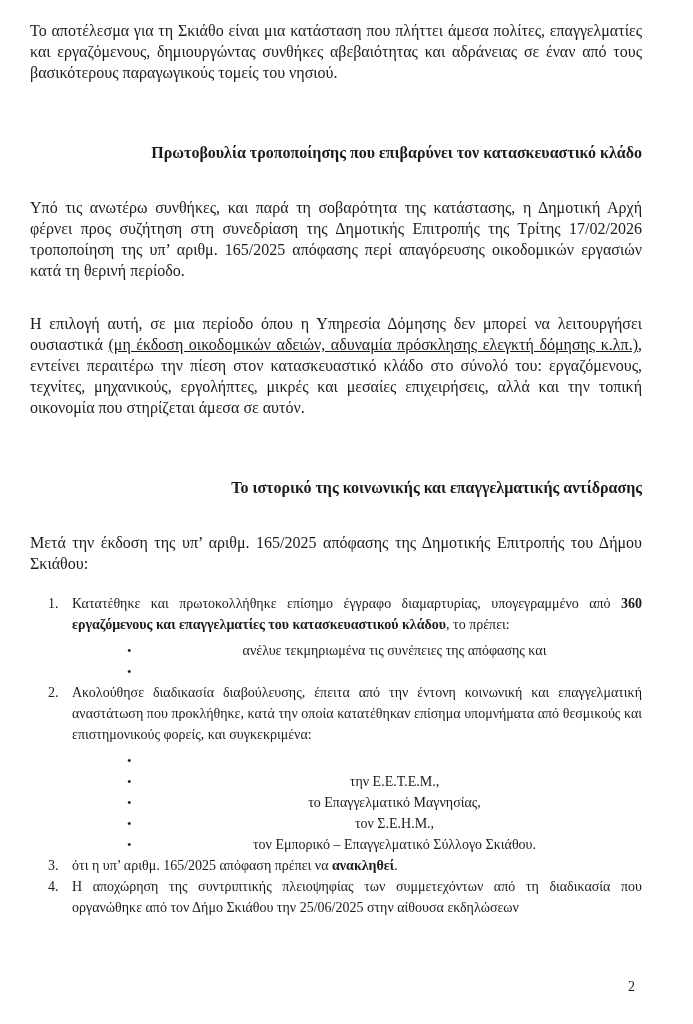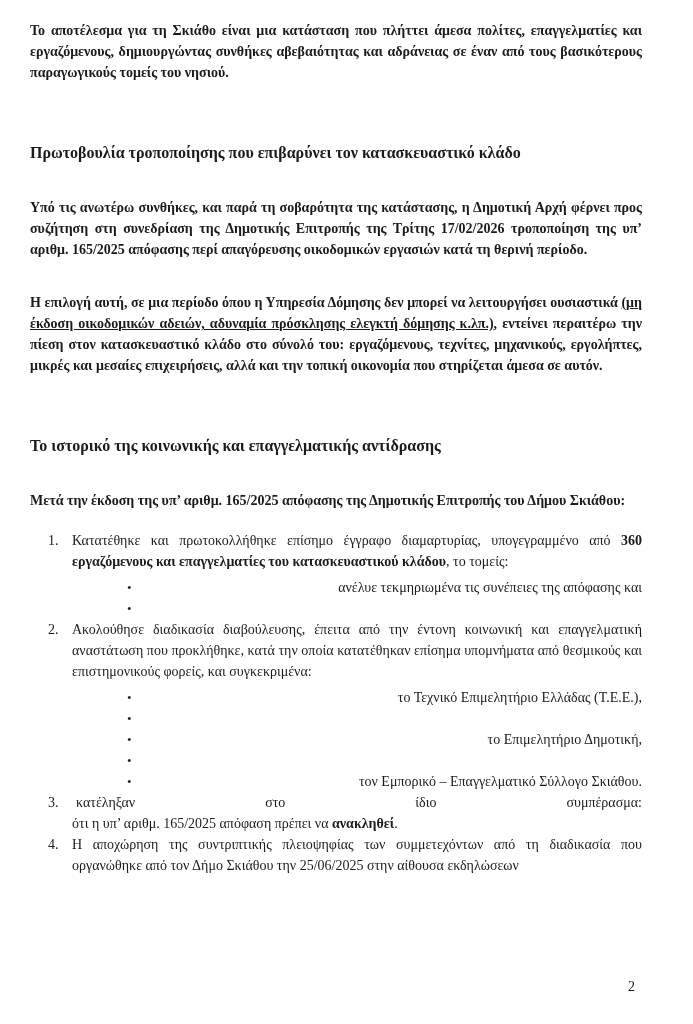--- a/index.html
+++ b/index.html
@@ -12,31 +12,30 @@
     background: #ffffff;
     color: #1b1b1b;
     font-family: "Liberation Serif", "DejaVu Serif", serif;
     position: relative;
     overflow: hidden;
   }
   .content {
     padding: 20px 51px 0 30px; 
   }
   .para {
-    font-size: 14px;
+    font-size: 16px;
     line-height: 21px;
     text-align: justify;
     margin: 0;
-    font-weight: bold;
   }
   .heading {
     font-size: 16px;
     line-height: 24px;
     font-weight: bold;
-    text-align: left;
+    text-align: right;
     margin: 0;
   }
   .h-gap-top    { margin-top: 58px; }
   .h-gap-bottom { margin-top: 32px; }
   .p-gap        { margin-top: 32px; }
   .list-gap     { margin-top: 19px; }
 
   .u  { text-decoration: underline; }
   .b  { font-weight: bold; }
 
@@ -54,21 +53,21 @@
   }
 
   
   .bitem { display: flex; }
   .bitem .dot {
     flex: none;
     width: 20px;
     padding-left: 55px;  
     font-size: 13px;
   }
-  .bitem .bbody { flex: 1; text-align: right; }
+  .bitem .bbody { flex: 1; text-align: center; }
   .bullets-pad { margin-top: 5px; }
 
   
   .spread {
     display: flex;
     justify-content: space-between;
     padding-left: 4px;
   }
 
   .page-number {
@@ -94,69 +93,64 @@
 
   <h2 class="heading h-gap-top">Το ιστορικό της κοινωνικής και επαγγελματικής αντίδρασης</h2>
 
   <p class="para h-gap-bottom">Μετά την έκδοση της υπ’ αριθμ. 165/2025 απόφασης της Δημοτικής Επιτροπής του Δήμου Σκιάθου:</p>
 
   <div class="olist list-gap">
 
     <div class="oitem">
       <span class="num">1.</span>
       <div class="obody">
-        <span>Κατατέθηκε και πρωτοκολλήθηκε επίσημο έγγραφο διαμαρτυρίας, υπογεγραμμένο από </span><span class="b">360 εργαζόμενους και επαγγελματίες του κατασκευαστικού κλάδου</span><span>, το τομείς:</span>
+        <span>Κατατέθηκε και πρωτοκολλήθηκε επίσημο έγγραφο διαμαρτυρίας, υπογεγραμμένο από </span><span class="b">360 εργαζόμενους και επαγγελματίες του κατασκευαστικού κλάδου</span><span>, το πρέπει:</span>
         <div class="bullets-pad">
           <div class="bitem">
             <span class="dot">•</span>
             <span class="bbody">ανέλυε τεκμηριωμένα τις συνέπειες της απόφασης και</span>
           </div>
           <div class="bitem">
             <span class="dot">•</span>
           </div>
         </div>
       </div>
     </div>
 
     <div class="oitem">
       <span class="num">2.</span>
       <div class="obody">
         <span>Ακολούθησε διαδικασία διαβούλευσης, έπειτα από την έντονη κοινωνική και επαγγελματική αναστάτωση που προκλήθηκε, κατά την οποία κατατέθηκαν επίσημα υπομνήματα από θεσμικούς και επιστημονικούς φορείς, και συγκεκριμένα:</span>
         <div class="bullets-pad">
           <div class="bitem">
             <span class="dot">•</span>
-            <span class="bbody">το Τεχνικό Επιμελητήριο Ελλάδας (Τ.Ε.Ε.),</span>
           </div>
           <div class="bitem">
             <span class="dot">•</span>
+            <span class="bbody">την Ε.Ε.Τ.Ε.Μ.,</span>
           </div>
           <div class="bitem">
             <span class="dot">•</span>
-            <span class="bbody">το Επιμελητήριο Δημοτική,</span>
+            <span class="bbody">το Επαγγελματικό Μαγνησίας,</span>
           </div>
           <div class="bitem">
             <span class="dot">•</span>
+            <span class="bbody">τον Σ.Ε.Η.Μ.,</span>
           </div>
           <div class="bitem">
             <span class="dot">•</span>
             <span class="bbody">τον Εμπορικό – Επαγγελματικό Σύλλογο Σκιάθου.</span>
           </div>
         </div>
       </div>
     </div>
 
     <div class="oitem">
       <span class="num">3.</span>
       <div class="obody">
-        <div class="spread">
-          <span>κατέληξαν</span>
-          <span>στο</span>
-          <span>ίδιο</span>
-          <span>συμπέρασμα:</span>
-        </div>
         <div><span>ότι η υπ’ αριθμ. 165/2025 απόφαση πρέπει να </span><span class="b">ανακληθεί</span><span>.</span></div>
       </div>
     </div>
 
     <div class="oitem">
       <span class="num">4.</span>
       <div class="obody">
         <span>Η αποχώρηση της συντριπτικής πλειοψηφίας των συμμετεχόντων από τη διαδικασία που οργανώθηκε από τον Δήμο Σκιάθου την 25/06/2025 στην αίθουσα εκδηλώσεων</span>
       </div>
     </div>

